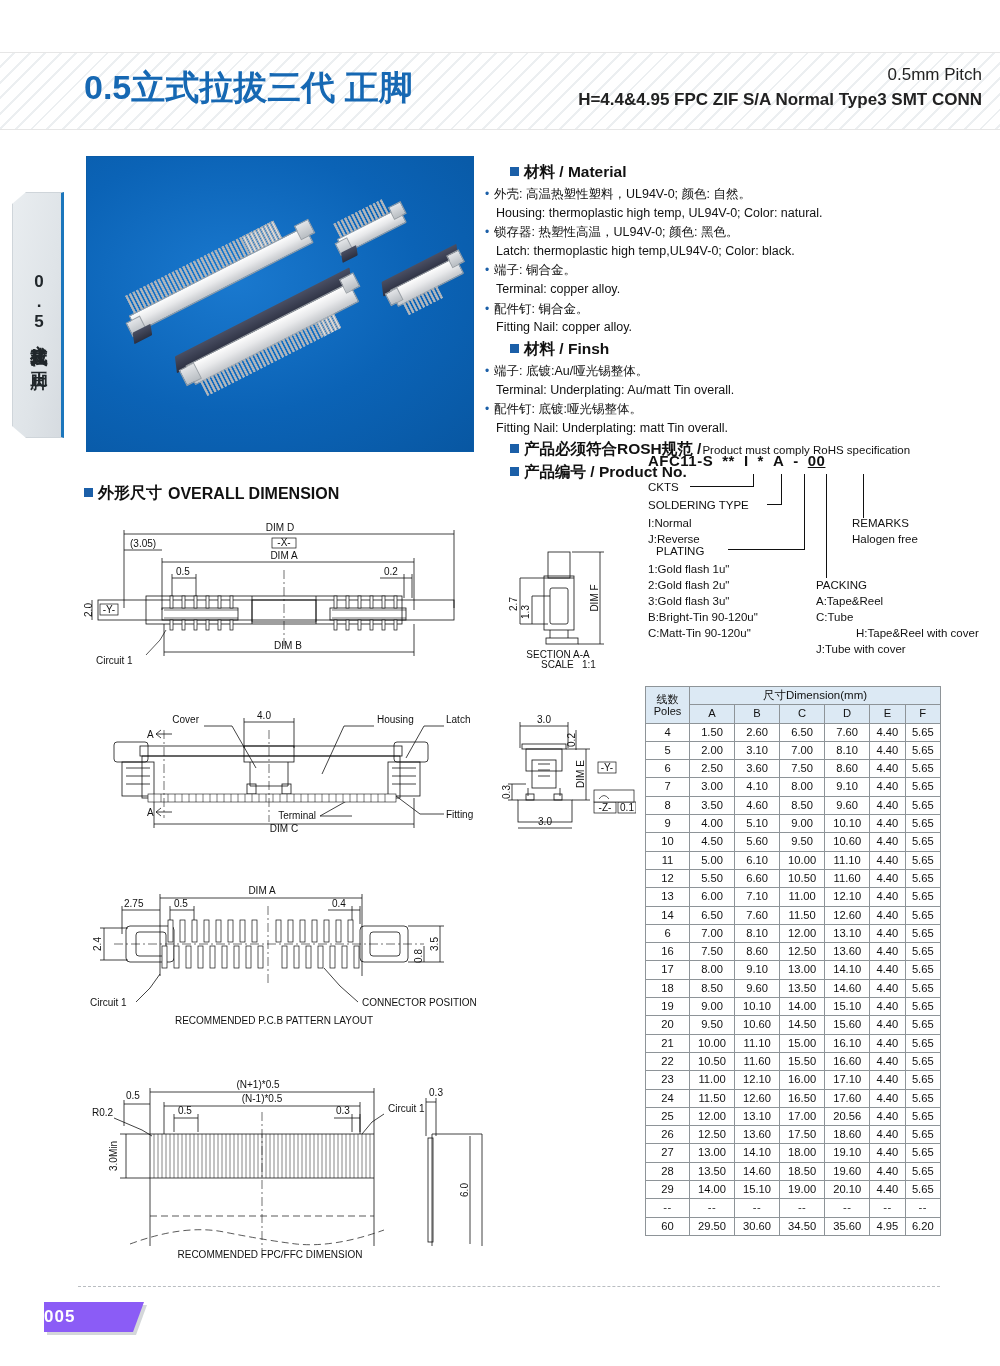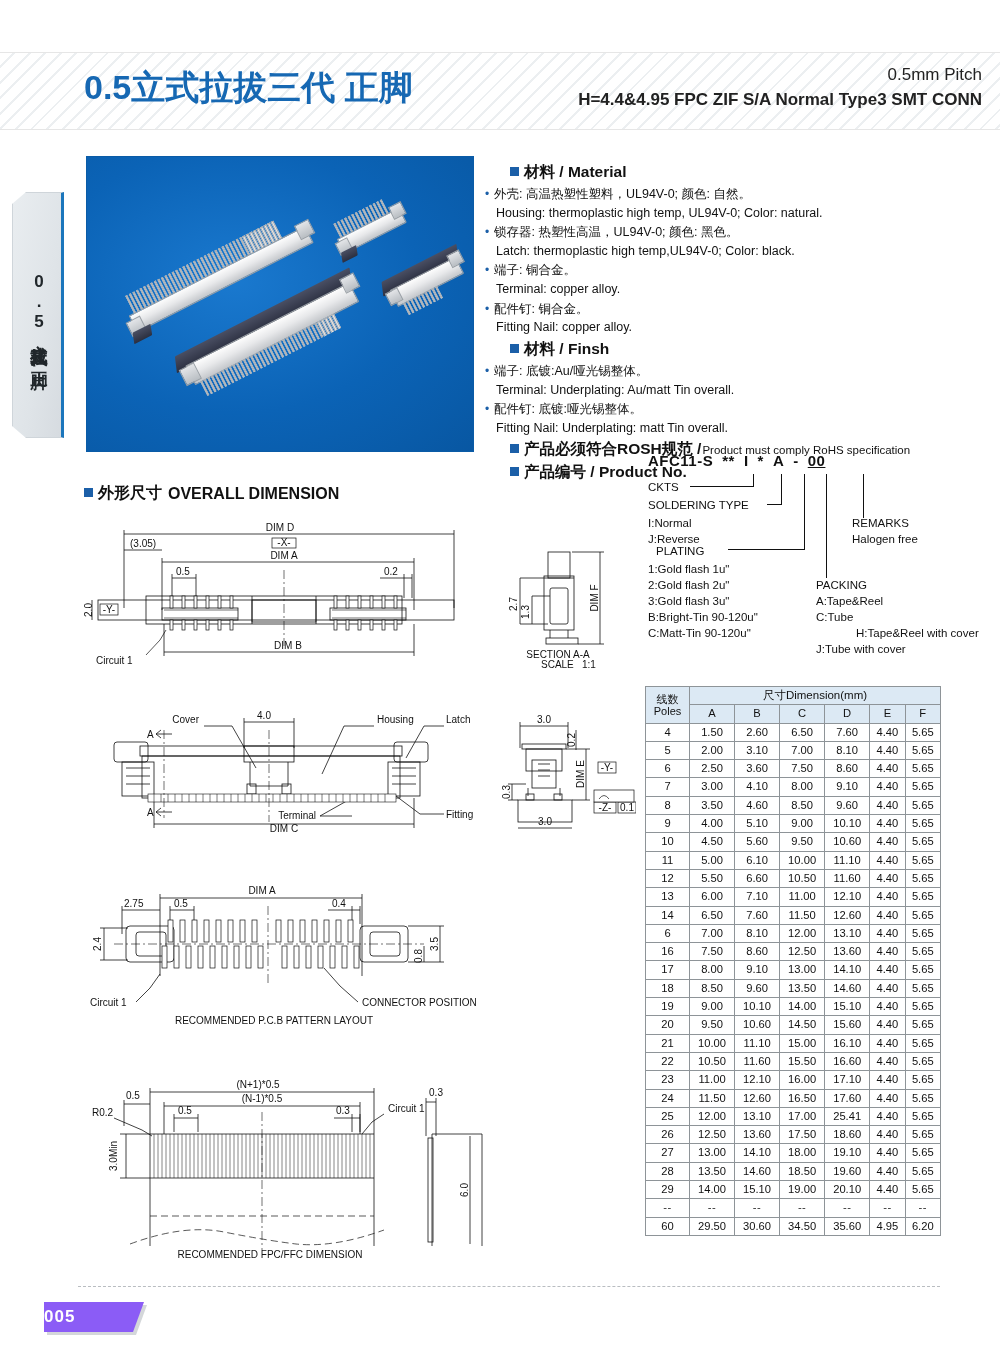--- a/index.html
+++ b/index.html
@@ -1102,21 +1102,21 @@
           <td>16.50</td>
           <td>17.60</td>
           <td>4.40</td>
           <td>5.65</td>
         </tr>
         <tr>
           <td class="poles">25</td>
           <td>12.00</td>
           <td>13.10</td>
           <td>17.00</td>
-          <td>25.41</td>
+          <td>20.56</td>
           <td>4.40</td>
           <td>5.65</td>
         </tr>
         <tr>
           <td class="poles">26</td>
           <td>12.50</td>
           <td>13.60</td>
           <td>17.50</td>
           <td>18.60</td>
           <td>4.40</td>

